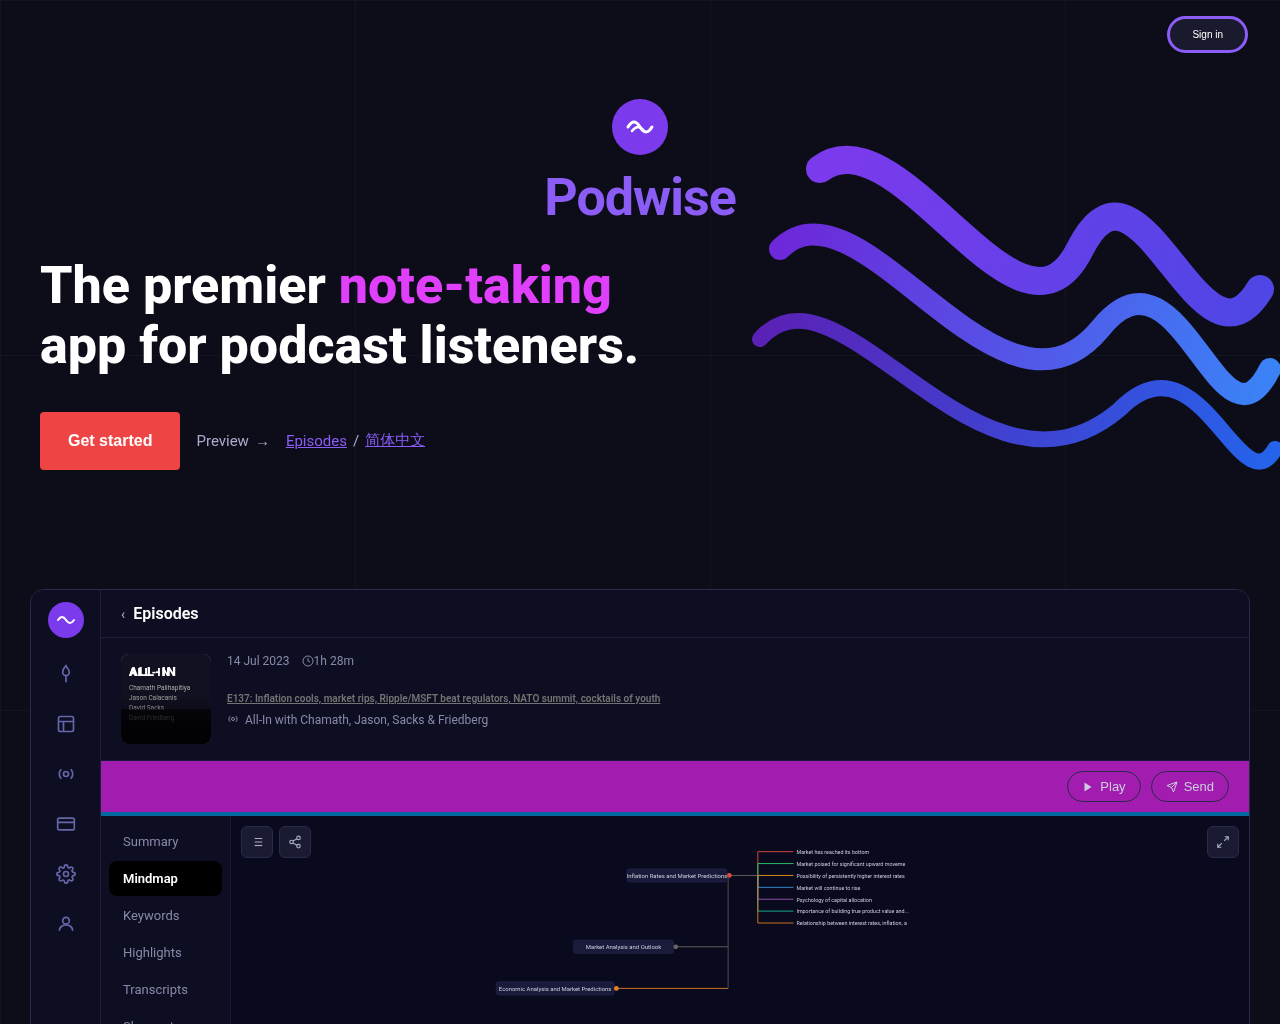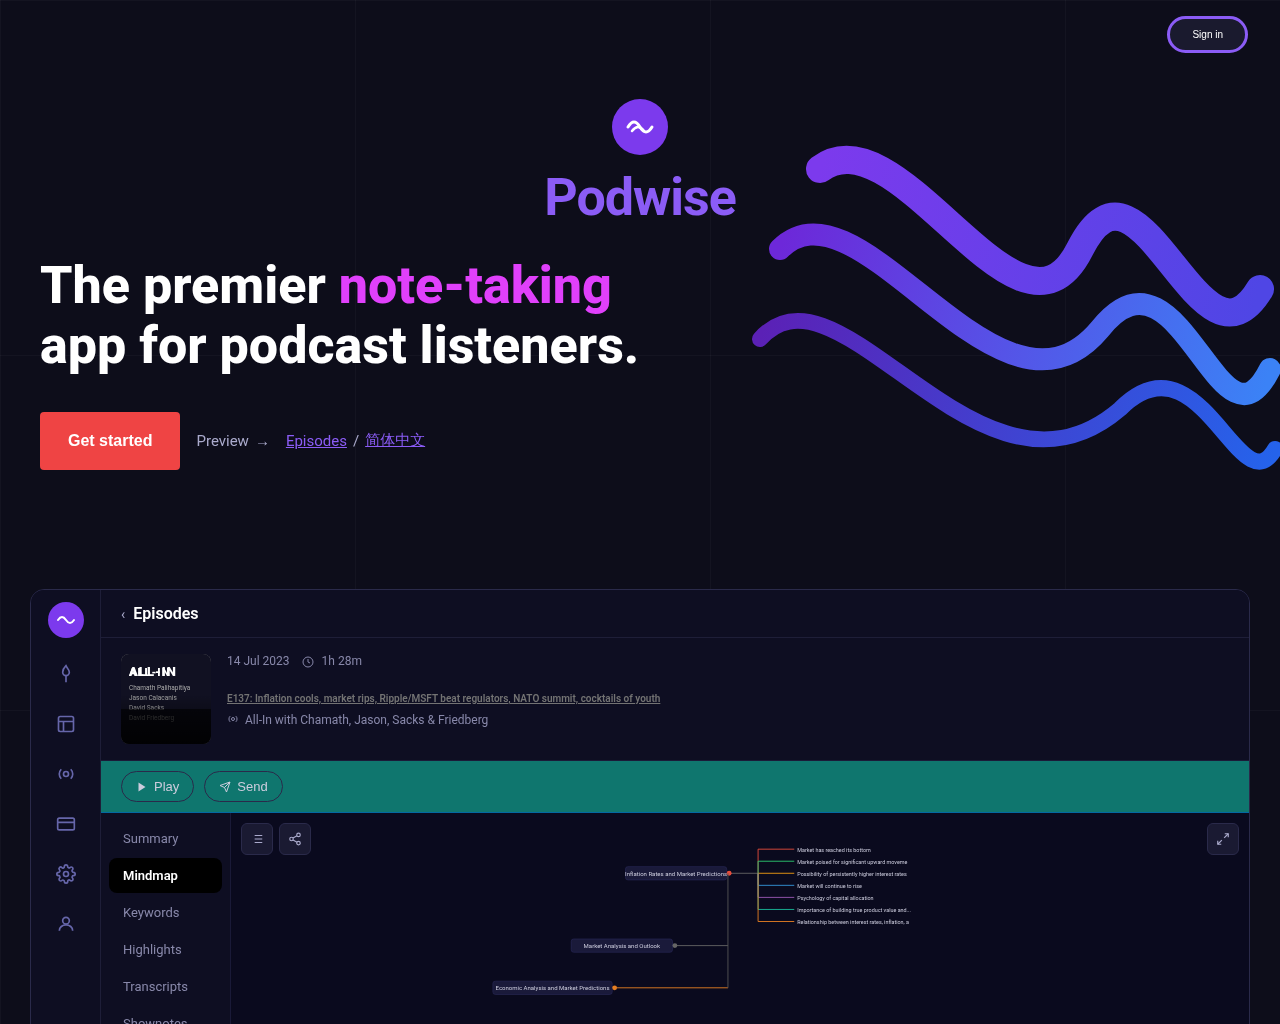--- a/index.html
+++ b/index.html
@@ -260,22 +260,22 @@
       font-size: 12px;
       color: #8888aa;
     }
 
     .episode-meta .date {
       color: #8888aa;
     }
 
     .episode-meta .duration {
       display: flex;
-      align-items: flex-end;
-      gap: 8px;
+      align-items: center;
+      gap: 0;
     }
 
     .episode-title {
       font-size: 10px;
       font-weight: 600;
       color: #737373;
       margin-bottom: 8px;
       line-height: 1.3;
       text-decoration: underline;
     }
@@ -286,22 +286,23 @@
       gap: 6px;
       font-size: 12px;
       color: #8888aa;
     }
 
     
     .episode-actions {
       display: flex;
       gap: 10px;
       padding: 10px 20px;
-      background: #0f766e;
-      border-bottom: 1px solid #0369a1;
+      background: #a21caf;
+      border-bottom: 4px solid #0369a1;
+      justify-content: flex-end;
     }
 
     .action-btn {
       display: flex;
       align-items: center;
       gap: 6px;
       padding: 7px 14px;
       border-radius: 20px;
       border: 1px solid #2a2a4a;
       background: transparent;

